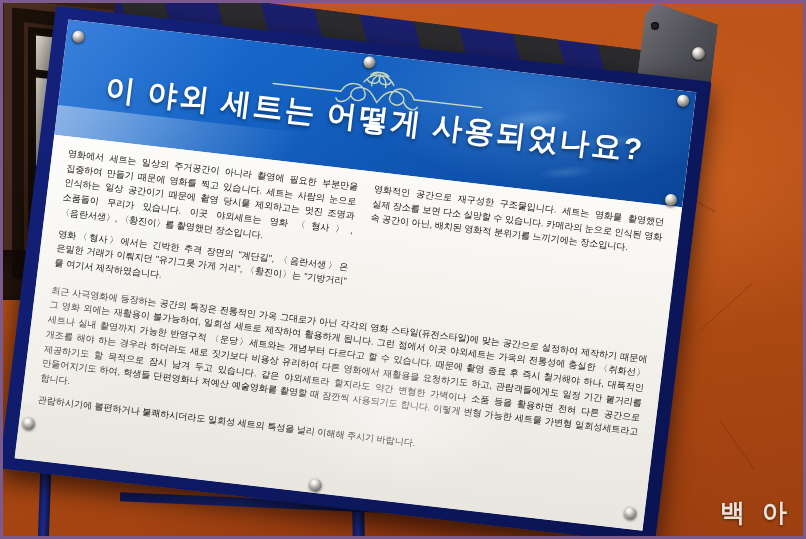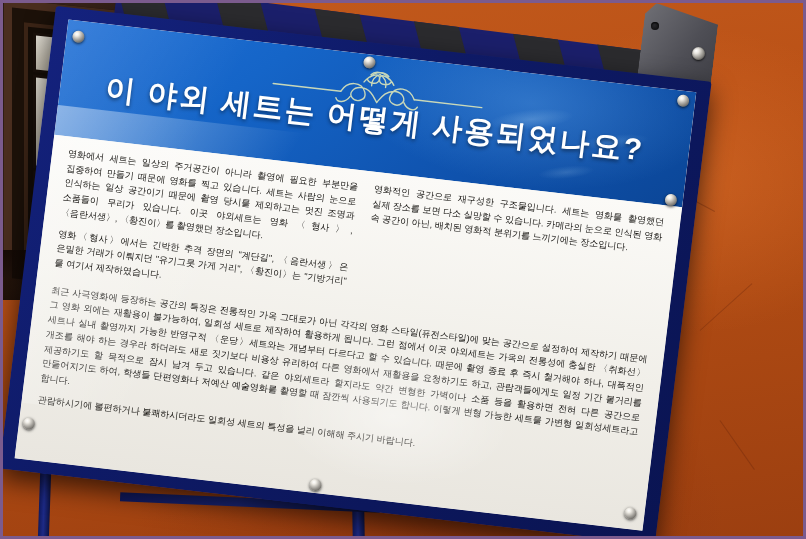--- a/index.html
+++ b/index.html
@@ -290,15 +290,16 @@
       <div class="screw" style="left:298px;top:2px"></div>
       <div class="screw" style="left:6px;top:10px"></div>
       <div class="screw" style="left:614px;top:4px"></div>
       <div class="screw" style="left:614px;top:104px"></div>
       <div class="screw" style="left:4px;top:400px"></div>
       <div class="screw" style="left:296px;top:428px"></div>
       <div class="screw" style="left:612px;top:420px"></div>
     </div>
   </div>
 
+  <div class="watermark">백 아</div>
 
   <div class="photo-border"></div>
 </div>
 
 </body></html>

